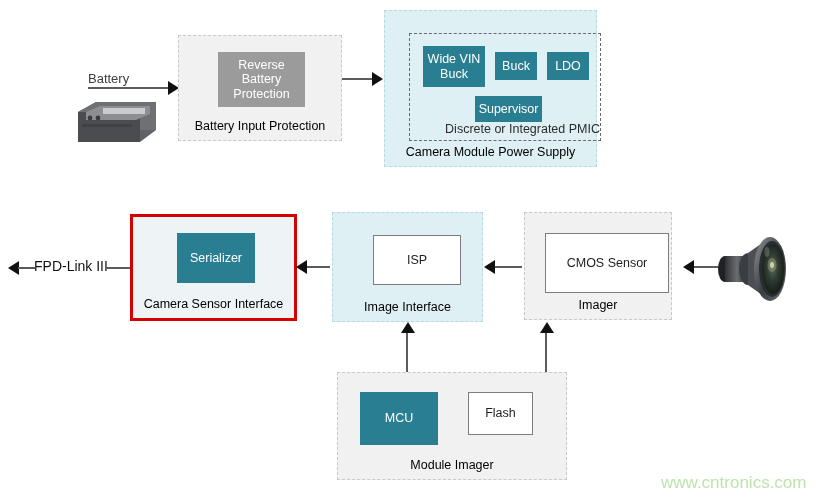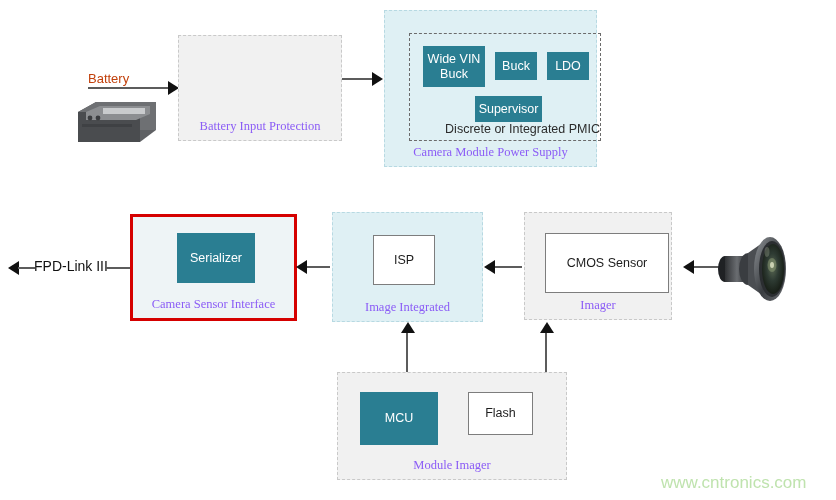--- a/index.html
+++ b/index.html
@@ -19,23 +19,22 @@
   }
   .group.gray{background:#f1f1f1;}
   .group.blue{background:#dff0f4;border-color:#b7d9e2;}
   .group.redbox{
     background:#eef4f6;
     border:3px solid #d50000;
   }
   .group-label{
     position:absolute;left:0;right:0;bottom:6px;
     text-align:center;
-    font-size:12.5px;color:#8b5cf6;
+    font-size:12.5px;color:#000000;
     line-height:1.1;
-    font-family:Liberation Serif, serif;
   }
   .inner-dashed{
     position:absolute;box-sizing:border-box;
     border:1px dashed #6b6b6b;
     background:transparent;
   }
   .inner-label{
     position:absolute;left:0;right:0;bottom:4px;
     text-align:right;font-size:12.5px;color:#2b2b2b;
   }
@@ -57,21 +56,21 @@
     border-top:7px solid transparent;border-bottom:7px solid transparent;
     border-left:11px solid #111;}
   .arrow-l{position:absolute;width:0;height:0;
     border-top:7px solid transparent;border-bottom:7px solid transparent;
     border-right:11px solid #111;}
   .arrow-u{position:absolute;width:0;height:0;
     border-left:7px solid transparent;border-right:7px solid transparent;
     border-bottom:11px solid #111;}
 
   .edge-label{position:absolute;font-size:14px;color:#111;white-space:nowrap;}
-  .topline-label{position:absolute;font-size:12.5px;color:#c2410c;white-space:nowrap;}
+  .topline-label{position:absolute;font-size:12.5px;color:#404040;white-space:nowrap;}
 
   .watermark{
     position:absolute;font-size:17px;color:#bfe3ae;
     letter-spacing:0px;white-space:nowrap;
   }
 
   .art{position:absolute;}
 </style>
 </head>
 <body>
@@ -87,20 +86,23 @@
     <circle cx="20" cy="22" r="2.4" fill="#3a3c3f"></circle>
     <circle cx="28" cy="22" r="2.4" fill="#3a3c3f"></circle>
     <rect x="12" y="28" width="50" height="3" fill="#3f4144"></rect>
   </svg>
 
   <div class="topline-label" style="left:88px;top:71px;font-size:13px;">Battery</div>
   <div class="hline" style="left:88px;top:87px;width:84px;"></div>
   <div class="arrow-r" style="left:168px;top:81px;"></div>
 
   <div class="group gray" style="left:178px;top:35px;width:164px;height:106px;">
+    <div class="blk gray" style="left:39px;top:16px;width:87px;height:55px;">
+      <span>Reverse Battery Protection</span>
+    </div>
     <div class="group-label">Battery Input Protection</div>
   </div>
 
   <div class="hline" style="left:342px;top:78px;width:32px;"></div>
   <div class="arrow-r" style="left:372px;top:72px;"></div>
 
   <div class="group blue" style="left:384px;top:10px;width:213px;height:157px;">
 
     <div class="inner-dashed" style="left:24px;top:22px;width:192px;height:108px;">
 
@@ -135,24 +137,24 @@
     <div class="blk teal" style="left:44px;top:16px;width:78px;height:50px;">
       <span>Serializer</span>
     </div>
     <div class="group-label">Camera Sensor Interface</div>
   </div>
 
   <div class="hline" style="left:305px;top:266px;width:25px;"></div>
   <div class="arrow-l" style="left:296px;top:260px;"></div>
 
   <div class="group blue" style="left:332px;top:212px;width:151px;height:110px;">
-    <div class="blk white" style="left:40px;top:22px;width:62px;height:50px;">
+    <div class="blk white" style="left:40px;top:22px;width:88px;height:50px;">
       <span>ISP</span>
     </div>
-    <div class="group-label">Image Integrated</div>
+    <div class="group-label">Image Interface</div>
   </div>
 
   <div class="hline" style="left:494px;top:266px;width:28px;"></div>
   <div class="arrow-l" style="left:484px;top:260px;"></div>
 
   <div class="group gray" style="left:524px;top:212px;width:148px;height:108px;">
     <div class="blk white" style="left:20px;top:20px;width:124px;height:60px;">
       <span>CMOS Sensor</span>
     </div>
     <div class="group-label">Imager</div>

